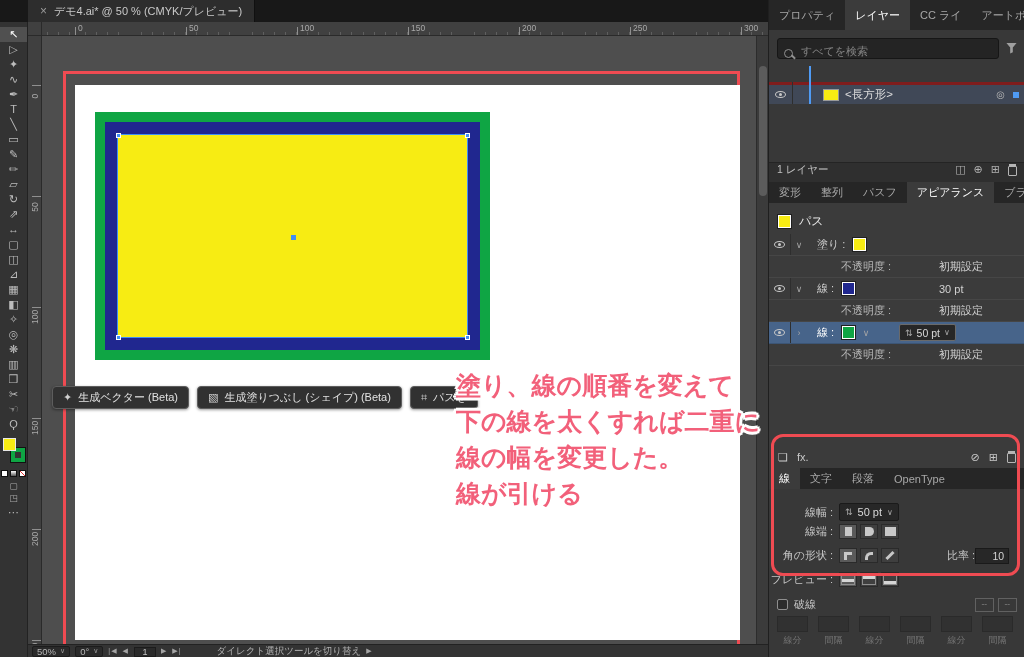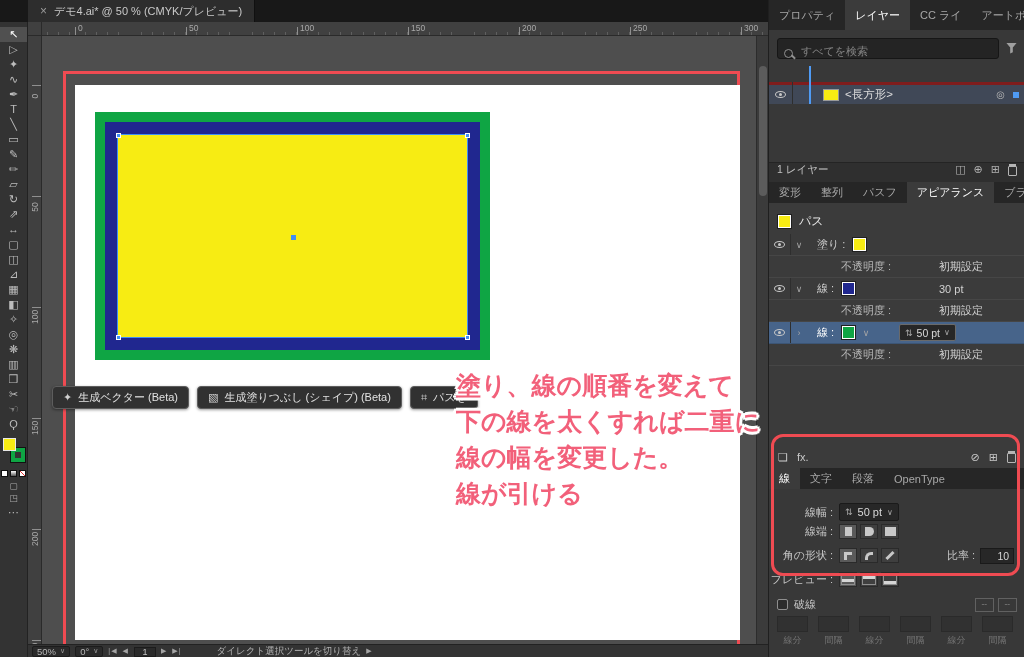--- a/index.html
+++ b/index.html
@@ -131,21 +131,21 @@
   .cap-round{width:9px;height:9px;background:#c8c8c8;border-radius:0 5px 5px 0;}
   .cap-square{width:11px;height:9px;background:#c8c8c8;}
   .corner-miter{width:8px;height:8px;border-top:3px solid #c8c8c8;border-left:3px solid #c8c8c8;}
   .corner-round{width:8px;height:8px;border-top:3px solid #c8c8c8;border-left:3px solid #c8c8c8;border-top-left-radius:6px;}
   .corner-bevel{width:10px;height:3px;background:#c8c8c8;transform:rotate(-45deg);}
   .align-box{width:14px;height:10px;border:1px solid #8f8f8f;position:relative;}
   .align-box::after{content:"";position:absolute;left:0;right:0;height:3px;background:#d5d5d5;}
   .align-center::after{top:3px;}
   .align-inside::after{top:0;}
   .align-outside::after{bottom:0;}
-  .ratio-wrap{position:absolute;left:178px;display:flex;align-items:flex-start;gap:5px;}
+  .ratio-wrap{position:absolute;left:178px;display:flex;align-items:flex-start;}
   .ratio-wrap input{width:34px;height:16px;background:#272727;border:1px solid #1a1a1a;color:#d5d5d5;font-size:10.5px;text-align:right;padding:0 4px;}
   .chk{width:11px;height:11px;background:#2c2c2c;border:1px solid #8f8f8f;border-radius:2px;margin-right:6px;}
   .dash-icons{margin-left:auto;margin-right:8px;display:flex;gap:4px;opacity:.5;}
   .dash-icons span{width:19px;height:14px;border:1px solid #8a8a8a;display:flex;align-items:center;justify-content:center;font-size:9px;color:#bbb;}
   .dash-cols{position:absolute;left:3px;top:127px;width:250px;display:flex;opacity:.55;}
   .dash-col{width:41px;display:flex;flex-direction:column;align-items:center;gap:2px;}
   .dash-box{width:31px;height:16px;background:#2d2d2d;border:1px solid #1f1f1f;}
   .dash-lab{font-size:9px;color:#a5a5a5;}
 </style>
 </head>

